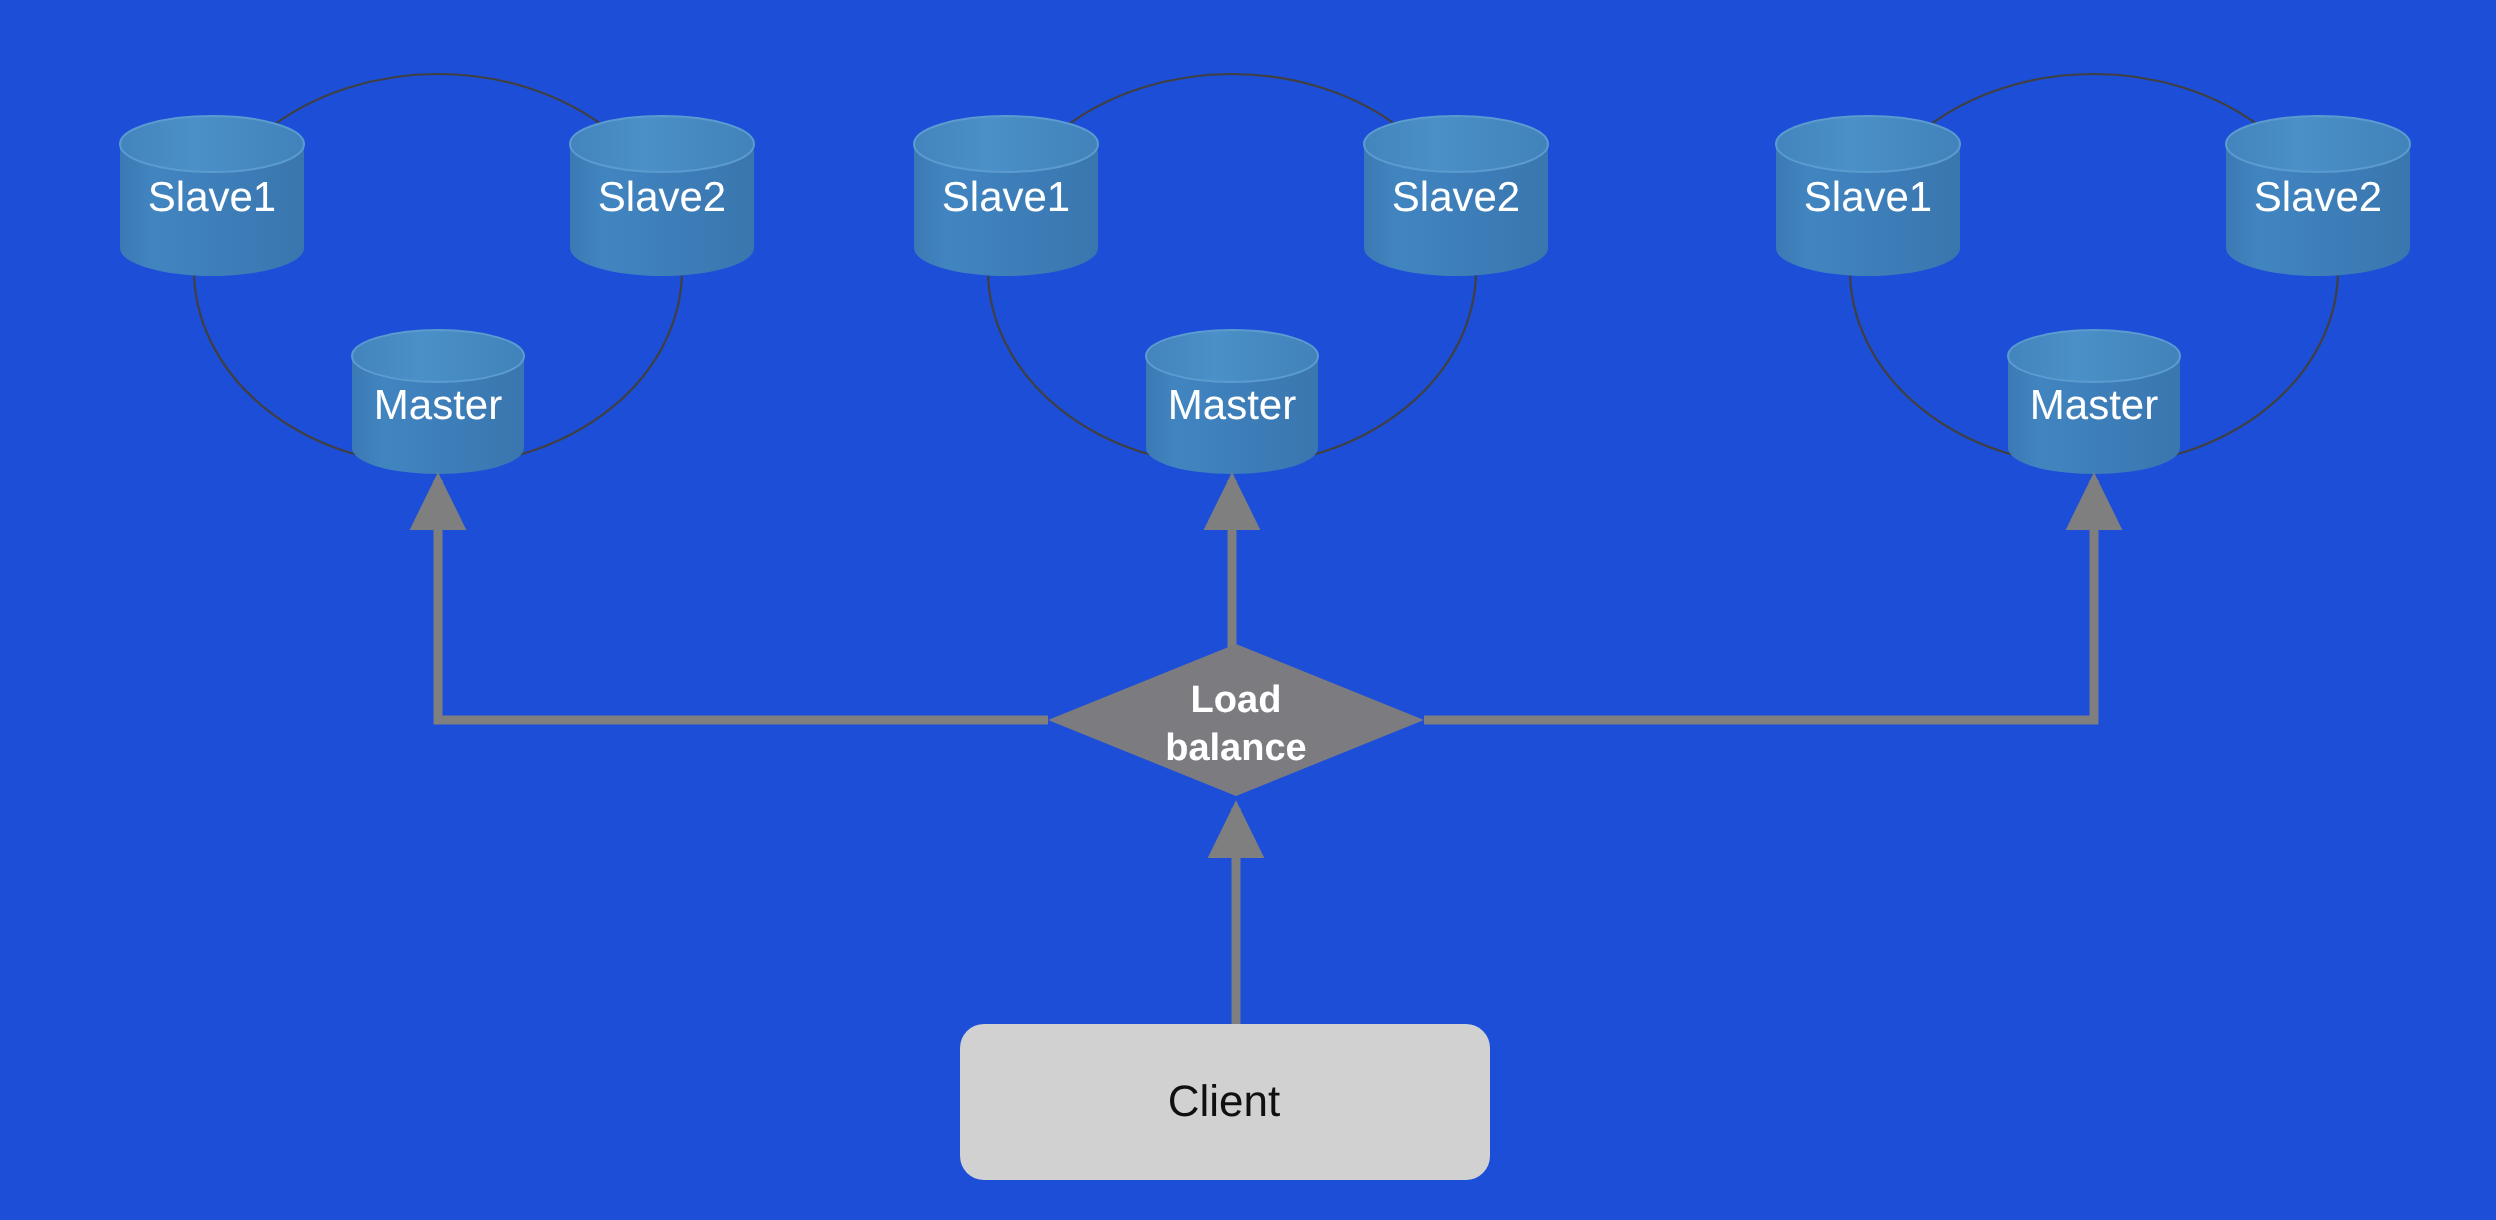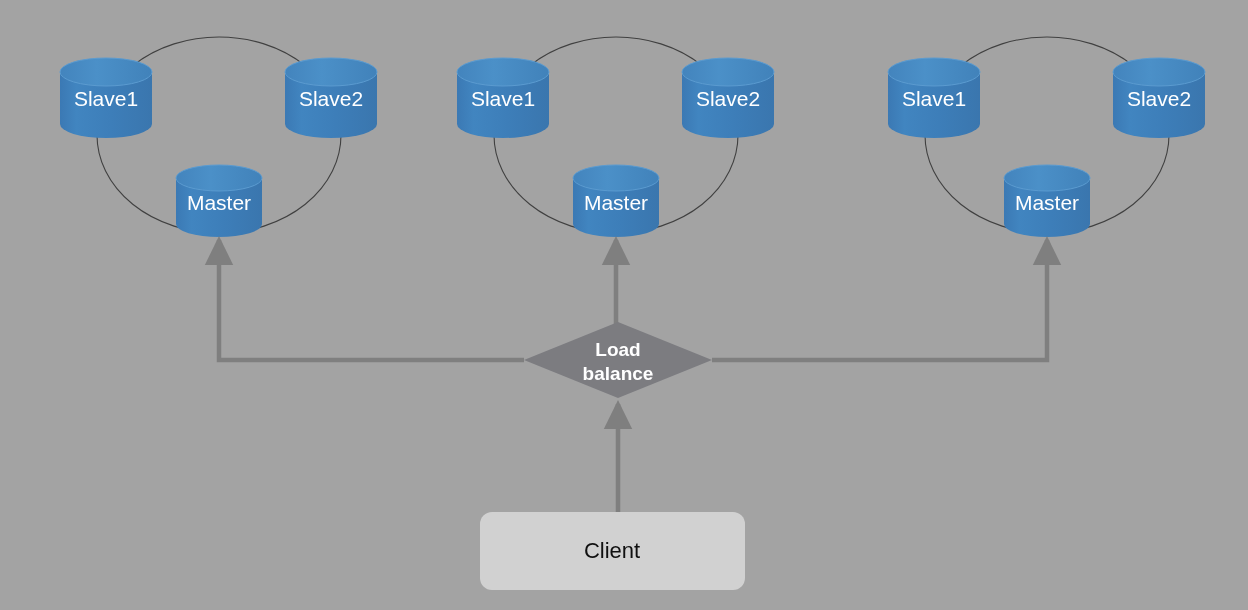--- a/index.html
+++ b/index.html
@@ -7,21 +7,21 @@
     padding: 0;
     background: #ffffff;
   }
   body {
     font-family: "Liberation Sans", sans-serif;
   }
   #canvas {
     position: relative;
     width: 1248px;
     height: 610px;
-    background: #a3a3a3;
+    background: #1d4ed8;
     overflow: hidden;
   }
   #diagram-svg {
     position: absolute;
     left: 0;
     top: 0;
     width: 1248px;
     height: 610px;
   }
   .cyl-label {

